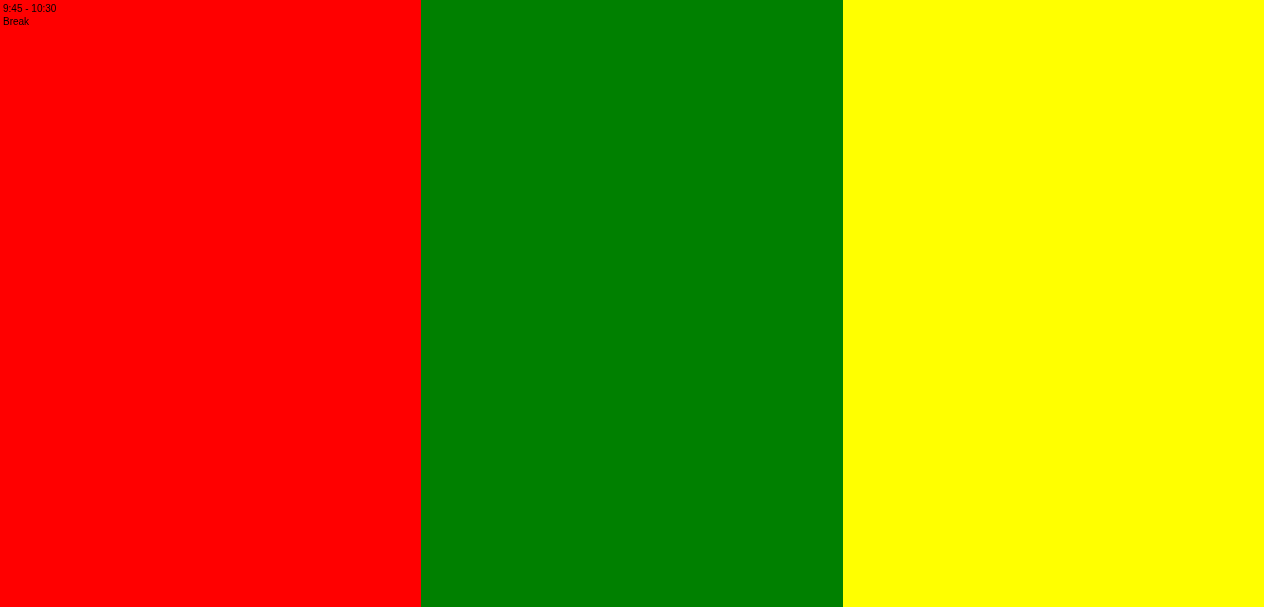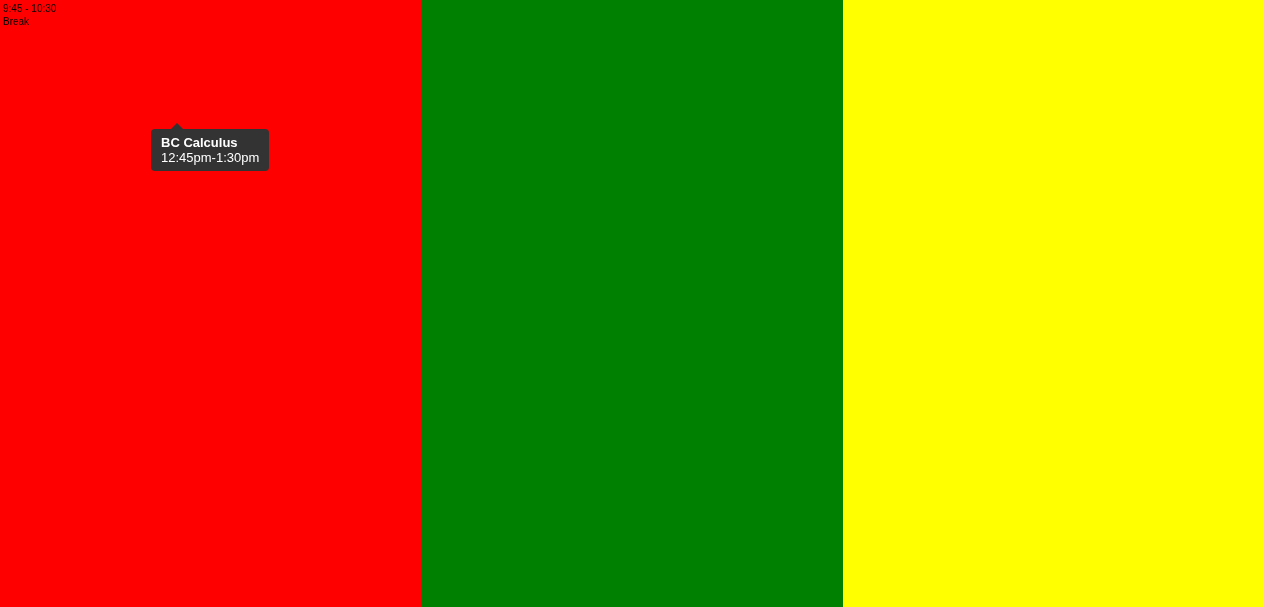--- a/index.html
+++ b/index.html
@@ -229,21 +229,20 @@
 
     <div id="friend-list">
         <div class="friend-item">
           <div class="friend-name"><a href="#">Dwight Andrews</a></div>
           <div class="friend-bar-container">
             <div class="friend-bar">
               <div class="bar-segment" style="background: rgb(232, 232, 232); flex: 3 1 0%;"></div>
               <div class="bar-segment" style="background: rgb(255, 0, 0); flex: 1 1 0%;"></div>
               <div class="bar-segment" style="background: rgb(232, 232, 232); flex: 2 1 0%;"></div>
             </div>
-            <div class="tooltip"><strong>BC Calculus</strong><br>12:45pm-1:30pm</div>
           </div>
           <div class="friend-status">Currently: Free | Shares 7 events</div>
         </div>
         <div class="friend-item">
           <div class="friend-name"><a href="#">Abigail Davis</a></div>
           <div class="friend-bar-container">
             <div class="friend-bar">
               <div class="bar-segment" style="background: rgb(232, 232, 232); flex: 2 1 0%;"></div>
               <div class="bar-segment" style="background: rgb(255, 153, 0); flex: 1 1 0%;"></div>
               <div class="bar-segment" style="background: rgb(255, 255, 0); flex: 1 1 0%;"></div>

